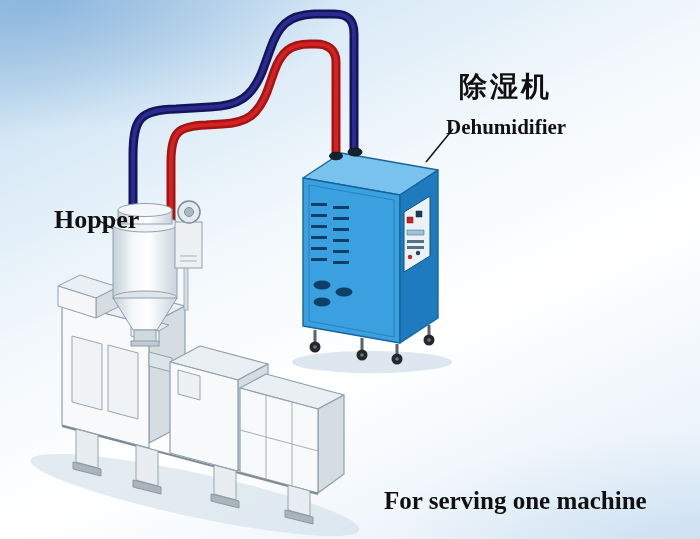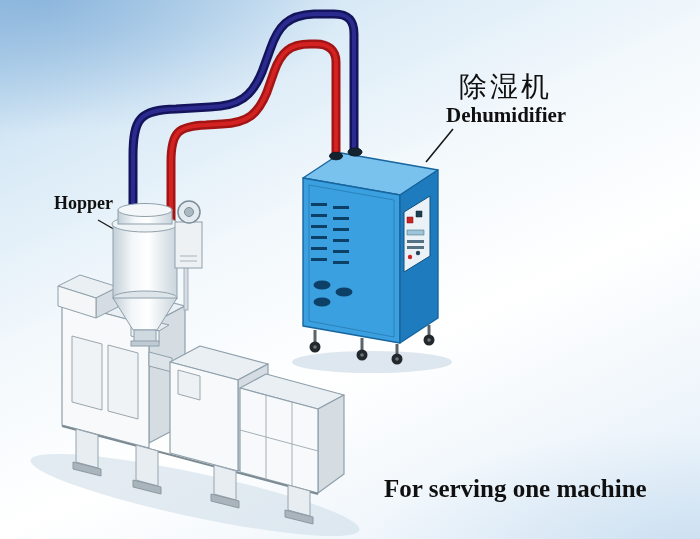--- a/index.html
+++ b/index.html
@@ -9,24 +9,24 @@
     font-family:"Liberation Sans","DejaVu Sans",sans-serif;
   }
   #bg-shade{
     position:absolute;inset:0;pointer-events:none;
     background:
       radial-gradient(ellipse 430px 190px at 6% 0%, rgba(110,160,210,.55), rgba(110,160,210,0) 70%),
       radial-gradient(ellipse 420px 160px at 98% 102%, rgba(150,190,225,.30), rgba(150,190,225,0) 75%);
   }
   svg{position:absolute;left:0;top:0;}
   .lbl{position:absolute;color:#101010;white-space:nowrap;line-height:1.05;}
-  .zh{font-weight:normal;font-family:"Liberation Sans","DejaVu Sans",sans-serif;}
-  .en{font-weight:bold;font-family:"Liberation Serif","DejaVu Serif",serif;}
+  .zh{font-weight:bold;font-family:"Liberation Sans","DejaVu Sans",sans-serif;}
+  .en{font-weight:bold;font-family:"Liberation Serif","DejaVu Serif",serif;margin-top:12px;}
   .lbl-hopper-zh{left:54px;top:163px;font-size:27px;letter-spacing:2px;}
-  .lbl-hopper-en{left:54px;top:194px;font-size:18px;}
+  .lbl-hopper-en{left:54px;top:194px;font-size:26px;}
   .lbl-dehum-zh{left:459px;top:72px;font-size:28px;letter-spacing:3px;}
   .lbl-dehum-en{left:446px;top:104px;font-size:21px;}
   .lbl-cap-zh{left:384px;top:440px;font-size:28px;letter-spacing:1px;}
   .lbl-cap-en{left:384px;top:476px;font-size:25px;}
 </style>
 </head>
 <body>
 
 <div id="stage">
   <div id="bg-shade"></div>

